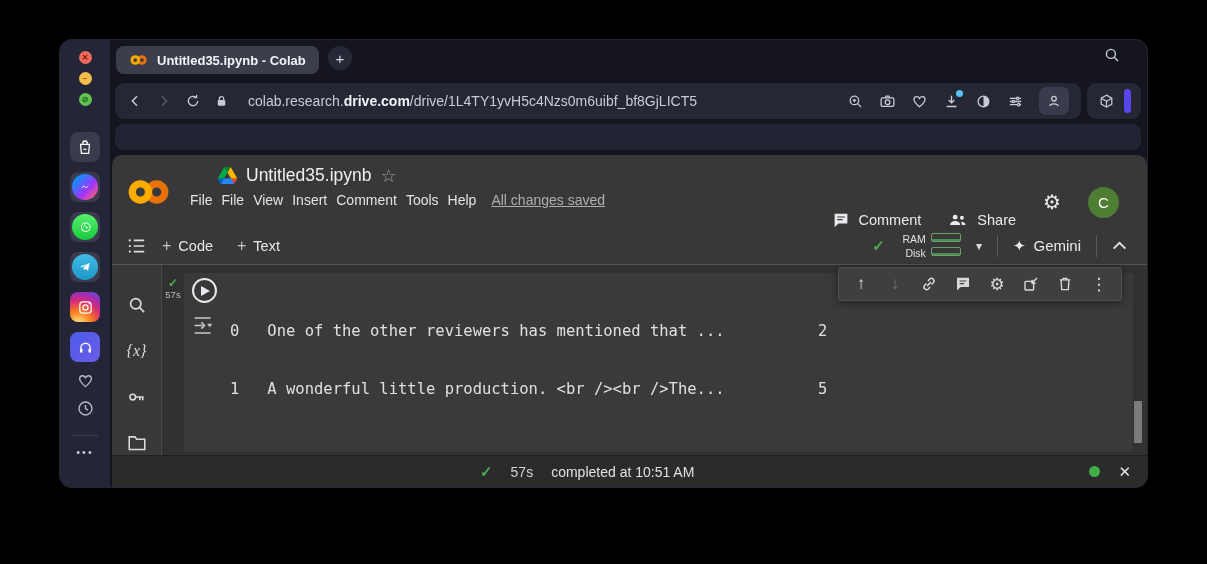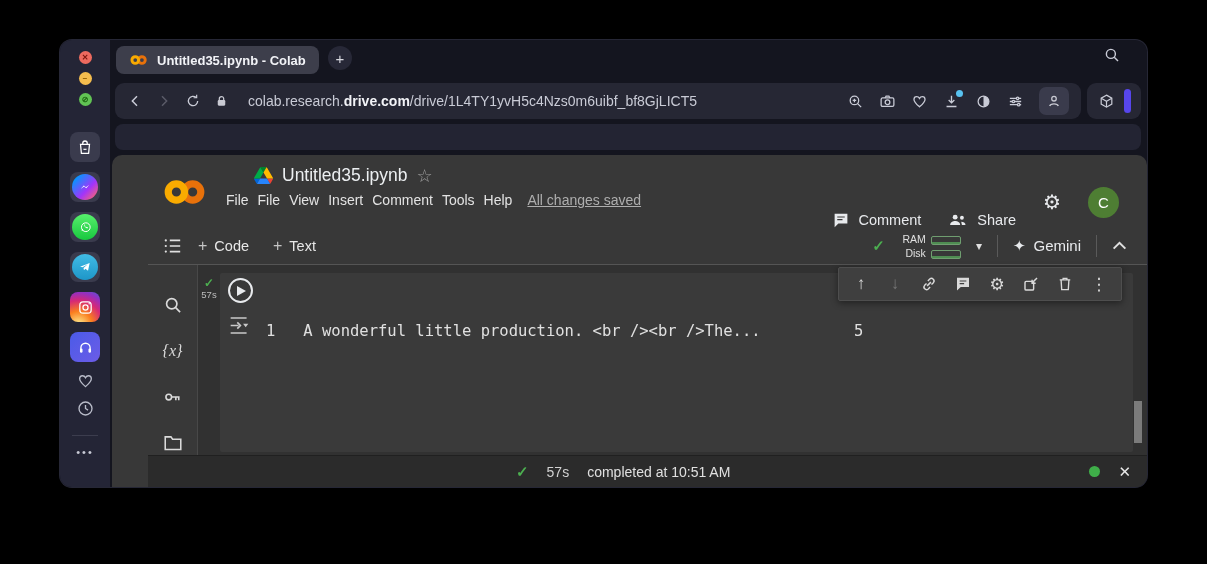--- a/index.html
+++ b/index.html
@@ -59,21 +59,21 @@
   .acct-tile { width:30px; height:28px; background:#3a3b4c; border-radius:7px;
     display:grid; place-items:center; cursor:pointer; }
   .ext-box { width:54px; height:36px; background:#262734; border-radius:9px;
     display:flex; align-items:center; justify-content:center; gap:9px; flex-shrink:0; }
   .pill { width:7px; height:24px; border-radius:4px; background:#5746ec; }
 
   .bm-row { height:26px; margin:5px 6px 0 5px; background:#232433; border-radius:8px; }
 
   
   .viewport { flex:1; margin:5px 0 0 2px; background:#383838; border-radius:10px 10px 0 0;
-    display:flex; flex-direction:column; overflow:hidden; color:#e8e8e8;padding-left:36px; }
+    display:flex; flex-direction:column; overflow:hidden; color:#e8e8e8; }
 
   .co-header { height:72px; position:relative; flex-shrink:0; }
   .co-logo { position:absolute; left:14px; top:24px; }
   .title-row { display:flex; align-items:center; gap:9px; padding:10px 0 0 106px; }
   .doc-title { font-size:17.5px; color:#eceff1; }
   .star { color:#9e9e9e; font-size:18px; line-height:18px; cursor:pointer; }
   .menu-row { display:flex; align-items:center; gap:9px; padding:6px 0 0 78px;
     font-size:14px; color:#e3e3e3; }
   .menu-item { cursor:pointer; }
   .autosave { color:#aeaeae; text-decoration:underline; margin-left:6px; cursor:pointer; }
@@ -87,21 +87,21 @@
   .co-toolbar { height:38px; border-bottom:1px solid #555; display:flex;
     align-items:center; flex-shrink:0; }
   .tb-toc { width:50px; display:grid; place-items:center; color:#e0e0e0; cursor:pointer; }
   .add-btn { display:flex; align-items:center; gap:7px; font-size:14.5px; color:#e8e8e8;
     margin-right:24px; cursor:pointer; }
   .add-btn .plus { color:#c4c4c4; font-size:16px; }
   .tb-right { margin-left:auto; display:flex; align-items:center; gap:15px;
     padding-right:20px; }
   .check { color:#4caf50; font-size:15px; font-weight:700; }
   .res-block { display:flex; flex-direction:column; gap:2px; }
-  .res-line { display:flex; align-items:flex-end; gap:5px; font-size:10.5px; color:#e0e0e0; }
+  .res-line { display:flex; align-items:flex-start; gap:5px; font-size:10.5px; color:#e0e0e0; }
   .res-line span { width:26px; text-align:right; }
   .bar { width:30px; height:9px; border:1px solid #6f9e70; border-radius:2px;
     background:linear-gradient(to top, rgba(91,186,96,.65) 22%, transparent 22%); }
   .caret { color:#e0e0e0; font-size:12px; cursor:pointer; }
   .tb-div { width:1px; height:22px; background:#5a5a5a; }
   .gemini { display:flex; align-items:center; gap:8px; font-size:15px; color:#e8eaed;
     cursor:pointer; }
   .sparkle { font-size:15px; }
   .collapse { color:#e0e0e0; cursor:pointer; }
 
@@ -457,20 +457,21 @@
                 <i></i>
               </div>
             <span class="out-toggle">
               <svg width="23" height="21" viewBox="0 0 26 22" fill="none" stroke="currentColor" stroke-width="1.9">
                 <path d="M3 2.5h18M3 19.5h18M3 11h9"></path>
                 <path d="M10.5 7.5L14 11l-3.5 3.5"></path>
                 <path d="M17 9h6l-3 4z" fill="currentColor" stroke="none"></path>
                 </svg>
             </span>
             <div class="output">
+              <div class="out-line">0   One of the other reviewers has mentioned that ...          2</div>
               <div class="out-line">1   A wonderful little production. &lt;br /&gt;&lt;br /&gt;The...          5</div>
               
               
               
               
               
             </div>
           </div>
 
           <div class="cell-toolbar">

